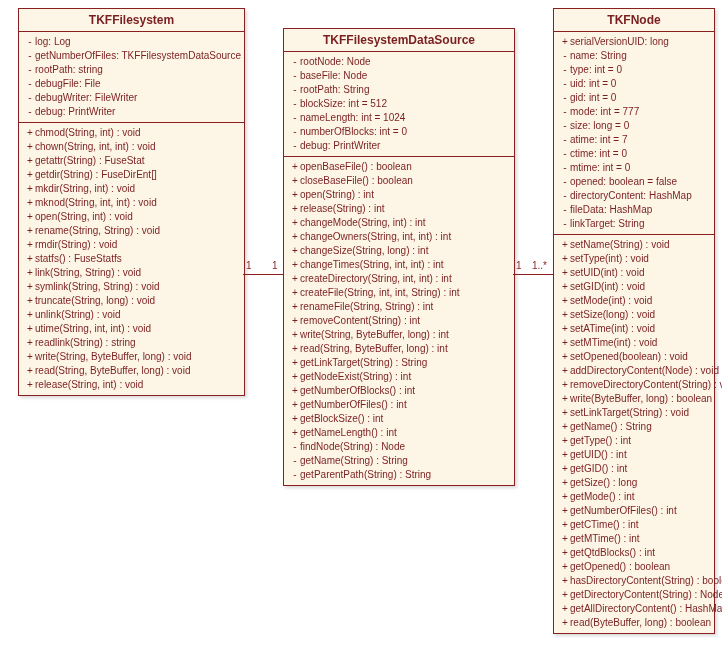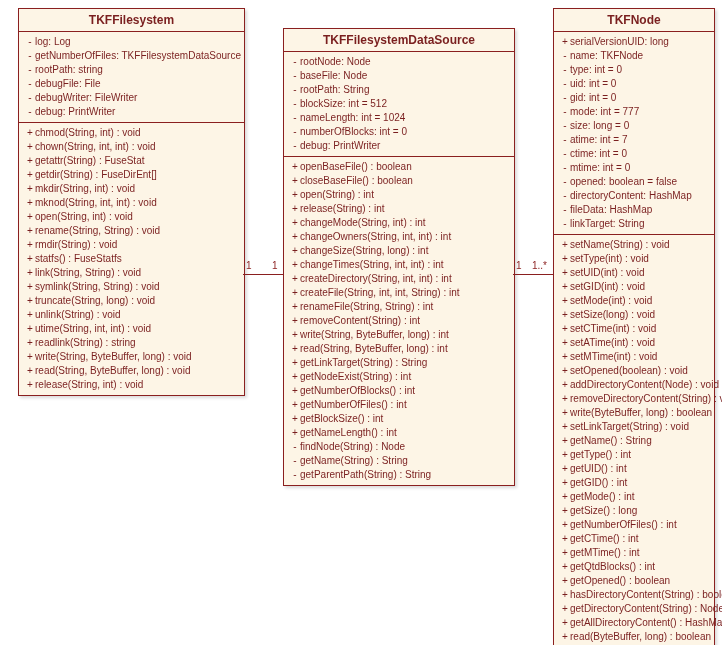--- a/index.html
+++ b/index.html
@@ -83,55 +83,54 @@
         <div class="row"><span class="v">+</span><span>getNameLength() : int</span></div>
         <div class="row"><span class="v">-</span><span>findNode(String) : Node</span></div>
         <div class="row"><span class="v">-</span><span>getName(String) : String</span></div>
         <div class="row"><span class="v">-</span><span>getParentPath(String) : String</span></div>
       </div>
     </div>
     <div class="box" style="left: 553px; top: 8px; width: 160px;">
       <div class="title">TKFNode</div>
       <div class="sect">
         <div class="row"><span class="v">+</span><span class="u">serialVersionUID:  long</span></div>
-        <div class="row"><span class="v">-</span><span>name:  TKFNode</span></div>
+        <div class="row"><span class="v">-</span><span>name:  String</span></div>
         <div class="row"><span class="v">-</span><span>type:  int = 0</span></div>
         <div class="row"><span class="v">-</span><span>uid:  int = 0</span></div>
         <div class="row"><span class="v">-</span><span>gid:  int = 0</span></div>
         <div class="row"><span class="v">-</span><span>mode:  int = 777</span></div>
         <div class="row"><span class="v">-</span><span>size:  long = 0</span></div>
         <div class="row"><span class="v">-</span><span>atime:  int = 7</span></div>
         <div class="row"><span class="v">-</span><span>ctime:  int = 0</span></div>
         <div class="row"><span class="v">-</span><span>mtime:  int = 0</span></div>
         <div class="row"><span class="v">-</span><span>opened:  boolean = false</span></div>
         <div class="row"><span class="v">-</span><span>directoryContent:  HashMap</span></div>
         <div class="row"><span class="v">-</span><span>fileData:  HashMap</span></div>
         <div class="row"><span class="v">-</span><span>linkTarget:  String</span></div>
       </div>
       <div class="sect">
         <div class="row"><span class="v">+</span><span>setName(String) : void</span></div>
         <div class="row"><span class="v">+</span><span>setType(int) : void</span></div>
         <div class="row"><span class="v">+</span><span>setUID(int) : void</span></div>
         <div class="row"><span class="v">+</span><span>setGID(int) : void</span></div>
         <div class="row"><span class="v">+</span><span>setMode(int) : void</span></div>
         <div class="row"><span class="v">+</span><span>setSize(long) : void</span></div>
-        <div class="row"><span class="v">+</span><span>setCTime(int) : void</span></div>
         <div class="row"><span class="v">+</span><span>setATime(int) : void</span></div>
         <div class="row"><span class="v">+</span><span>setMTime(int) : void</span></div>
         <div class="row"><span class="v">+</span><span>setOpened(boolean) : void</span></div>
         <div class="row"><span class="v">+</span><span>addDirectoryContent(Node) : void</span></div>
         <div class="row"><span class="v">+</span><span>removeDirectoryContent(String) : void</span></div>
         <div class="row"><span class="v">+</span><span>write(ByteBuffer, long) : boolean</span></div>
         <div class="row"><span class="v">+</span><span>setLinkTarget(String) : void</span></div>
         <div class="row"><span class="v">+</span><span>getName() : String</span></div>
         <div class="row"><span class="v">+</span><span>getType() : int</span></div>
         <div class="row"><span class="v">+</span><span>getUID() : int</span></div>
         <div class="row"><span class="v">+</span><span>getGID() : int</span></div>
+        <div class="row"><span class="v">+</span><span>getSize() : long</span></div>
         <div class="row"><span class="v">+</span><span>getMode() : int</span></div>
-        <div class="row"><span class="v">+</span><span>getSize() : long</span></div>
         <div class="row"><span class="v">+</span><span>getNumberOfFiles() : int</span></div>
         <div class="row"><span class="v">+</span><span>getCTime() : int</span></div>
         <div class="row"><span class="v">+</span><span>getMTime() : int</span></div>
         <div class="row"><span class="v">+</span><span>getQtdBlocks() : int</span></div>
         <div class="row"><span class="v">+</span><span>getOpened() : boolean</span></div>
         <div class="row"><span class="v">+</span><span>hasDirectoryContent(String) : boolean</span></div>
         <div class="row"><span class="v">+</span><span>getDirectoryContent(String) : Node</span></div>
         <div class="row"><span class="v">+</span><span>getAllDirectoryContent() : HashMap</span></div>
         <div class="row"><span class="v">+</span><span>read(ByteBuffer, long) : boolean</span></div>
       </div>

